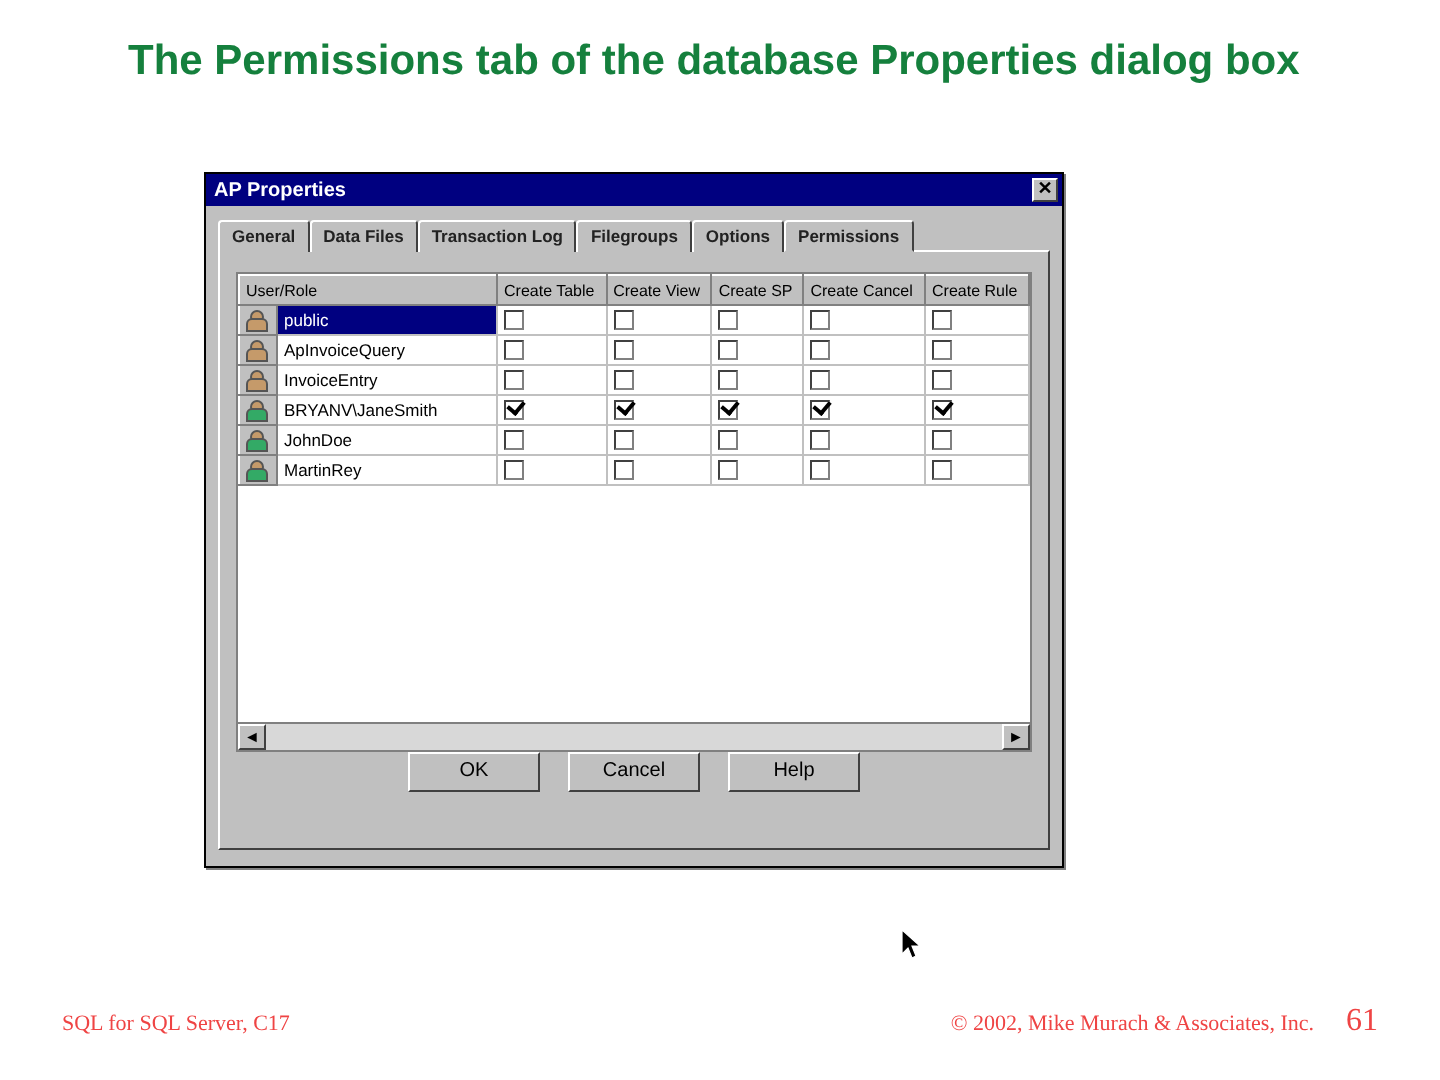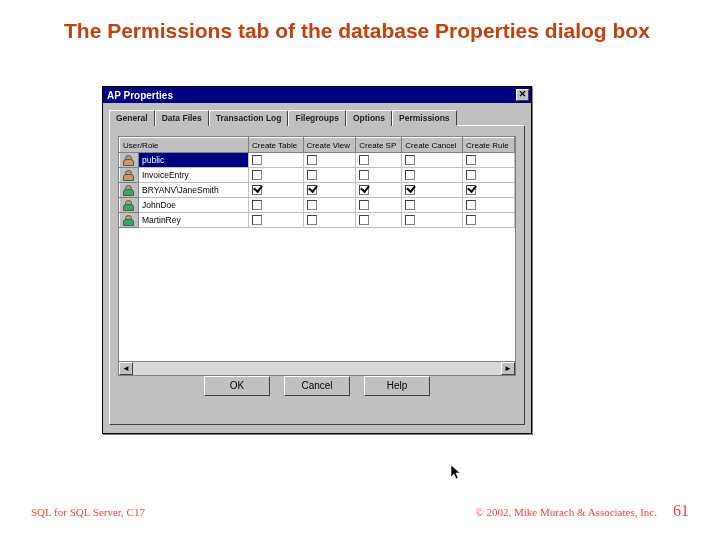--- a/index.html
+++ b/index.html
@@ -13,21 +13,21 @@
     color: #000;
     position: relative;
   }
   .slide-title {
     position: absolute;
     top: 18px;
     left: 64px;
     right: 60px;
     font-size: 21px;
     font-weight: bold;
-    color: #c2410c;
+    color: #15803d;
     line-height: 1.25;
   }
   .dialog {
     position: absolute;
     top: 86px;
     left: 102px;
     width: 430px;
     background: #c0c0c0;
     border: 1px solid #000;
     box-shadow: 1px 1px 0 #808080;
@@ -237,20 +237,29 @@
                 <td class="rowhead"><span class="user-icon role-icon"></span></td>
                 <td class="name">public</td>
                 <td class="cbcell"><span class="cb"></span></td>
                 <td class="cbcell"><span class="cb"></span></td>
                 <td class="cbcell"><span class="cb"></span></td>
                 <td class="cbcell"><span class="cb"></span></td>
                 <td class="cbcell"><span class="cb"></span></td>
               </tr>
               <tr>
                 <td class="rowhead"><span class="user-icon role-icon"></span></td>
+                <td class="name">ApInvoiceQuery</td>
+                <td class="cbcell"><span class="cb"></span></td>
+                <td class="cbcell"><span class="cb"></span></td>
+                <td class="cbcell"><span class="cb"></span></td>
+                <td class="cbcell"><span class="cb"></span></td>
+                <td class="cbcell"><span class="cb"></span></td>
+              </tr>
+              <tr>
+                <td class="rowhead"><span class="user-icon role-icon"></span></td>
                 <td class="name">InvoiceEntry</td>
                 <td class="cbcell"><span class="cb"></span></td>
                 <td class="cbcell"><span class="cb"></span></td>
                 <td class="cbcell"><span class="cb"></span></td>
                 <td class="cbcell"><span class="cb"></span></td>
                 <td class="cbcell"><span class="cb"></span></td>
               </tr>
               <tr>
                 <td class="rowhead"><span class="user-icon"></span></td>
                 <td class="name">BRYANV\JaneSmith</td>

